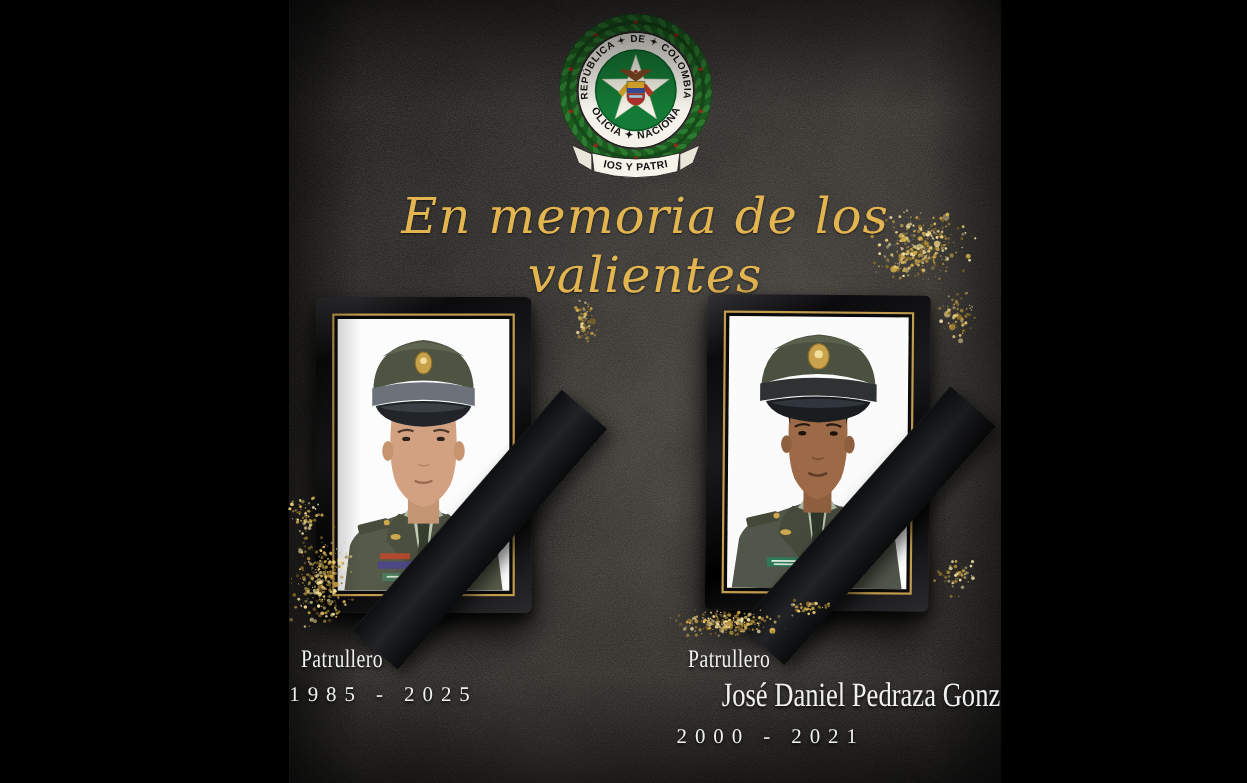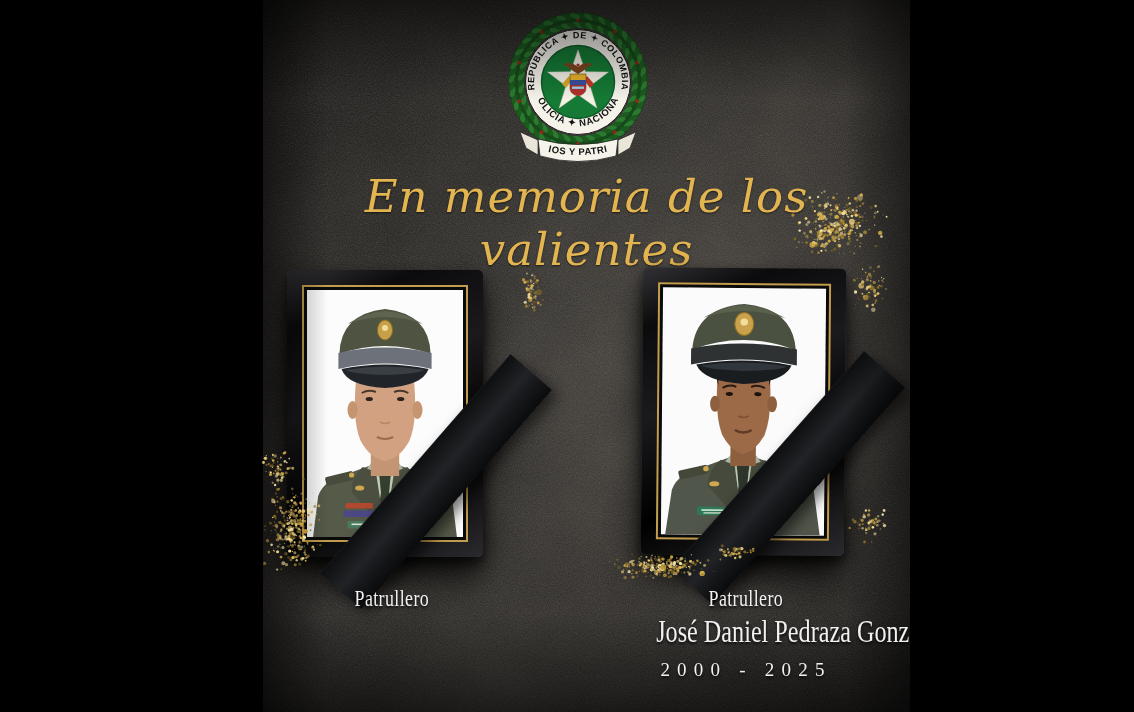--- a/index.html
+++ b/index.html
@@ -28,21 +28,21 @@
   .mat{width:100%;height:100%;border:2px solid #c39d4e;background:#0a0a0b;padding:3px;box-sizing:border-box;}
   .photo{width:100%;height:100%;background:linear-gradient(180deg,#ffffff 0%,#f7f7f7 70%,#ededed 100%);
     box-shadow:inset 0 0 16px rgba(0,0,0,.35);overflow:hidden;position:relative;}
   .photo svg{position:absolute;inset:0;width:100%;height:100%;}
   .ribbon{position:absolute;width:290px;height:54px;
     background:linear-gradient(180deg,#0e0f11 0%,#212326 45%,#1a1b1e 60%,#0a0b0c 100%);
     transform:rotate(-49deg);box-shadow:0 8px 14px rgba(0,0,0,.55);
     border-top:1px solid rgba(255,255,255,.06);}
   .ribbon-left{left:4px;top:184px;}
   .ribbon-right{left:2px;top:182px;}
-  .caption{position:absolute;top:586px;text-align:center;color:#f1f1f1;}
+  .caption{position:absolute;top:586px;color:#f1f1f1;}
   .caption-left{left:0;width:258px;}
   .caption-right{left:352px;width:262px;}
   .cond{display:inline-block;transform:scaleX(.78);transform-origin:center;white-space:nowrap;}
   .rank{font-size:23px;letter-spacing:.5px;text-shadow:0 2px 3px rgba(0,0,0,.8);}
   .name{font-size:31px;margin-top:2px;text-shadow:0 2px 3px rgba(0,0,0,.8);}
   .years{font-size:19px;margin-top:9px;letter-spacing:.38em;text-shadow:0 2px 3px rgba(0,0,0,.8);}
   .sparkles{position:absolute;left:0;top:0;width:1134px;height:712px;pointer-events:none;}
   .arc-text{font-family:"Liberation Sans",sans-serif;font-weight:bold;fill:#111;}
 </style>
 </head>
@@ -320,25 +320,26 @@
           </svg>
         </div>
       </div>
       <div class="ribbon ribbon-right"></div>
     </div>
 
     <div class="vignette"></div>
 
     <div class="caption caption-left">
       <div class="rank"><span class="cond">Patrullero</span></div>
+      <div class="years">1985 - 2025</div>
     </div>
     <div class="caption caption-right">
       <div class="rank"><span class="cond">Patrullero</span></div>
       <div class="name"><span class="cond">José Daniel Pedraza González</span></div>
-      <div class="years">2000 - 2025</div>
+      <div class="years">2000 - 2021</div>
     </div>
   </div>
 
   <svg class="sparkles" viewBox="0 0 1134 712">
       <circle cx="275.7" cy="518.5" r="0.89" fill="#8a6d26" opacity="0.72"></circle>
       <circle cx="277.2" cy="569.6" r="1.10" fill="#f7e6a8" opacity="0.70"></circle>
       <circle cx="297.4" cy="531.6" r="1.08" fill="#8a6d26" opacity="0.80"></circle>
       <circle cx="280.6" cy="531.4" r="0.93" fill="#f0d27c" opacity="0.46"></circle>
       <circle cx="290.9" cy="559.7" r="1.50" fill="#b5913a" opacity="0.57"></circle>
       <circle cx="273.8" cy="550.5" r="0.80" fill="#f7e6a8" opacity="0.72"></circle>

